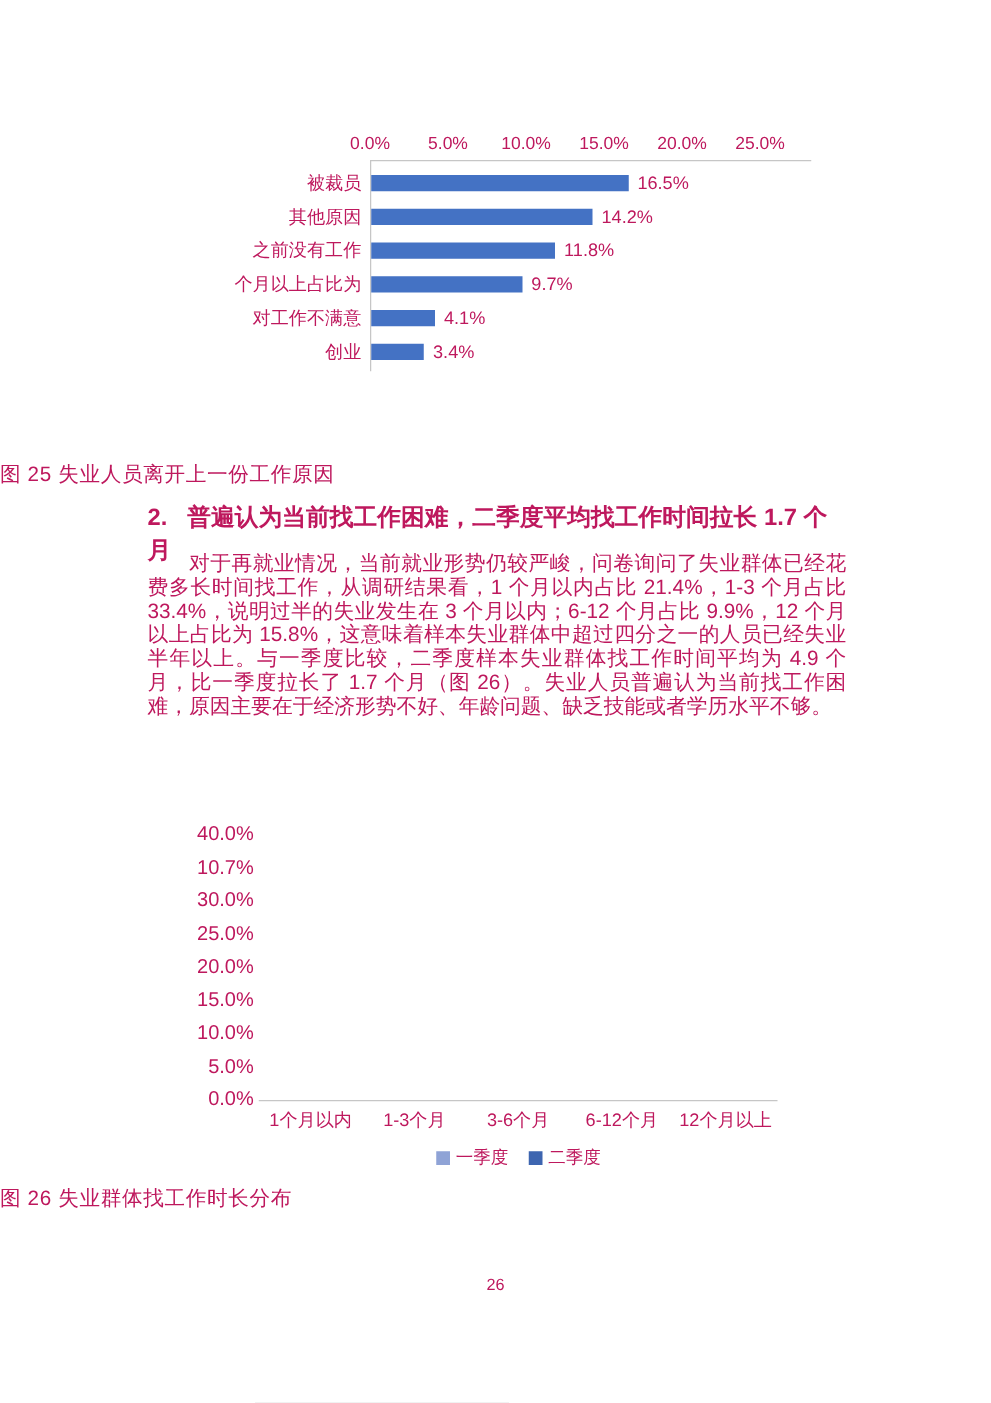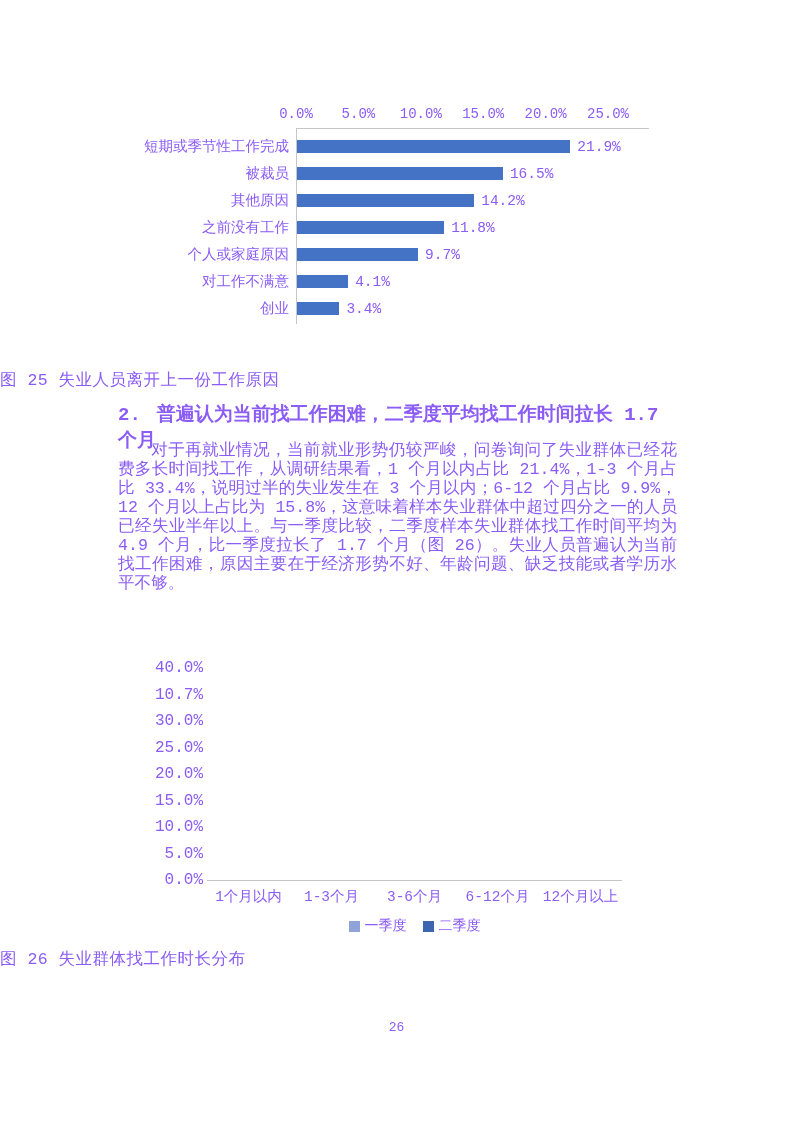--- a/index.html
+++ b/index.html
@@ -2,22 +2,22 @@
 <html><head>
 <meta charset="utf-8">
 <style>
   html, body { margin:0; padding:0; background:#e8e8e8; }
   .page {
     position: relative;
     width: 793px;
     height: 1122px;
     margin: 0 auto;
     background: #ffffff;
-    font-family: Liberation Mono, monospace;
-    color: #8b5cf6;
+    font-family: Liberation Sans, sans-serif;
+    color: #be185d;
     overflow: hidden;
   }
 
   
   #chart1 { position:absolute; left:120px; top:104px; width:600px; }
   #c1-ticks { position:relative; margin-left:176px; width:312px; height:24px; }
   .c1-tick {
     position:absolute; top:2px; transform:translateX(-50%);
     font-size:14px; white-space:nowrap;
   }
@@ -97,41 +97,36 @@
     <div id="c1-ticks">
         <span class="c1-tick" style="left: 0%;">0.0%</span>
         <span class="c1-tick" style="left: 20%;">5.0%</span>
         <span class="c1-tick" style="left: 40%;">10.0%</span>
         <span class="c1-tick" style="left: 60%;">15.0%</span>
         <span class="c1-tick" style="left: 80%;">20.0%</span>
         <span class="c1-tick" style="left: 100%;">25.0%</span>
       </div>
     <div id="c1-rows">
         <div class="c1-row">
-          <span class="c1-label">短期或季节性工作完成</span>
-          <div class="c1-bar" style="width: 273.312px; background: rgb(68, 114, 196);"></div>
-          <span class="c1-val">21.9%</span>
-        </div>
-        <div class="c1-row">
           <span class="c1-label">被裁员</span>
           <div class="c1-bar" style="width: 205.92px; background: rgb(68, 114, 196);"></div>
           <span class="c1-val">16.5%</span>
         </div>
         <div class="c1-row">
           <span class="c1-label">其他原因</span>
           <div class="c1-bar" style="width: 177.216px; background: rgb(68, 114, 196);"></div>
           <span class="c1-val">14.2%</span>
         </div>
         <div class="c1-row">
           <span class="c1-label">之前没有工作</span>
           <div class="c1-bar" style="width: 147.264px; background: rgb(68, 114, 196);"></div>
           <span class="c1-val">11.8%</span>
         </div>
         <div class="c1-row">
-          <span class="c1-label">个人或家庭原因</span>
+          <span class="c1-label">个月以上占比为</span>
           <div class="c1-bar" style="width: 121.056px; background: rgb(68, 114, 196);"></div>
           <span class="c1-val">9.7%</span>
         </div>
         <div class="c1-row">
           <span class="c1-label">对工作不满意</span>
           <div class="c1-bar" style="width: 51.168px; background: rgb(68, 114, 196);"></div>
           <span class="c1-val">4.1%</span>
         </div>
         <div class="c1-row">
           <span class="c1-label">创业</span>

